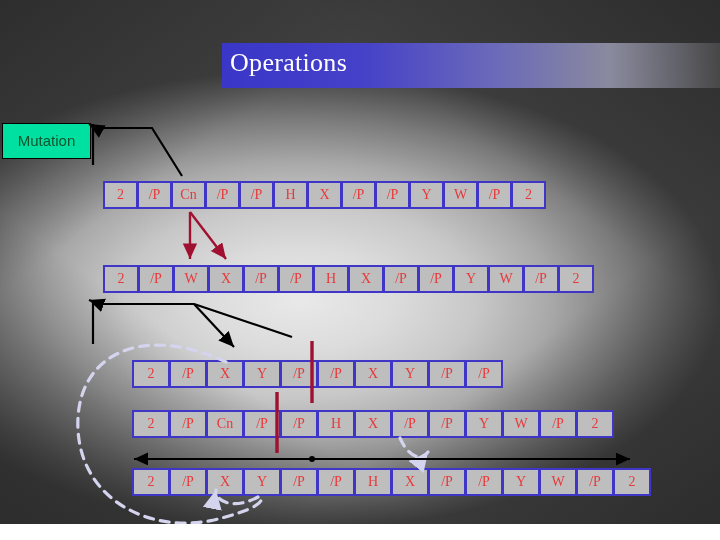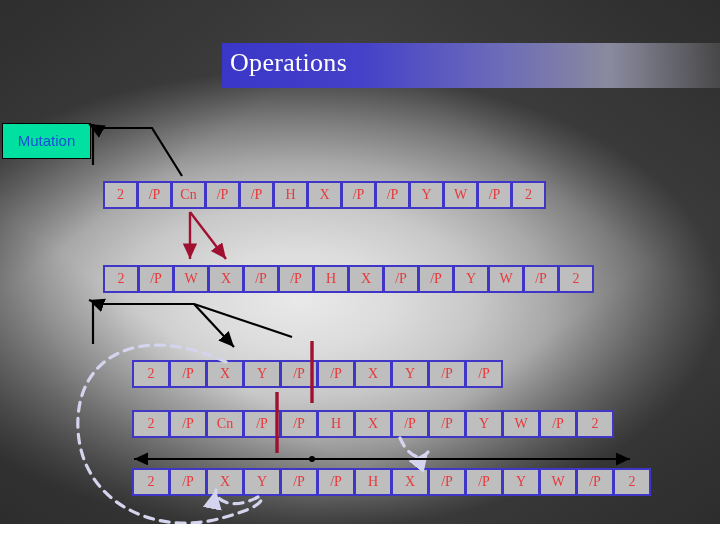--- a/index.html
+++ b/index.html
@@ -50,21 +50,21 @@
     letter-spacing: 0.3px;
     z-index: 4;
     white-space: nowrap;
   }
 
   
   .callout {
     position: absolute;
     background: #00E0A0;
     border: 1.5px solid #000000;
-    color: #1d4ed8;
+    color: #14532d;
     font-family: "Liberation Sans", sans-serif;
     font-size: 15px;
     display: flex; align-items: center; justify-content: center;
     text-align: center;
     line-height: 1.12;
     z-index: 6;
   }
   #callout-mutation { left: 2px; top: 123px; width: 87px; height: 34px; }
   #callout-crossing { left: 2px; top: 299px; width: 87px; height: 48px; }
 

